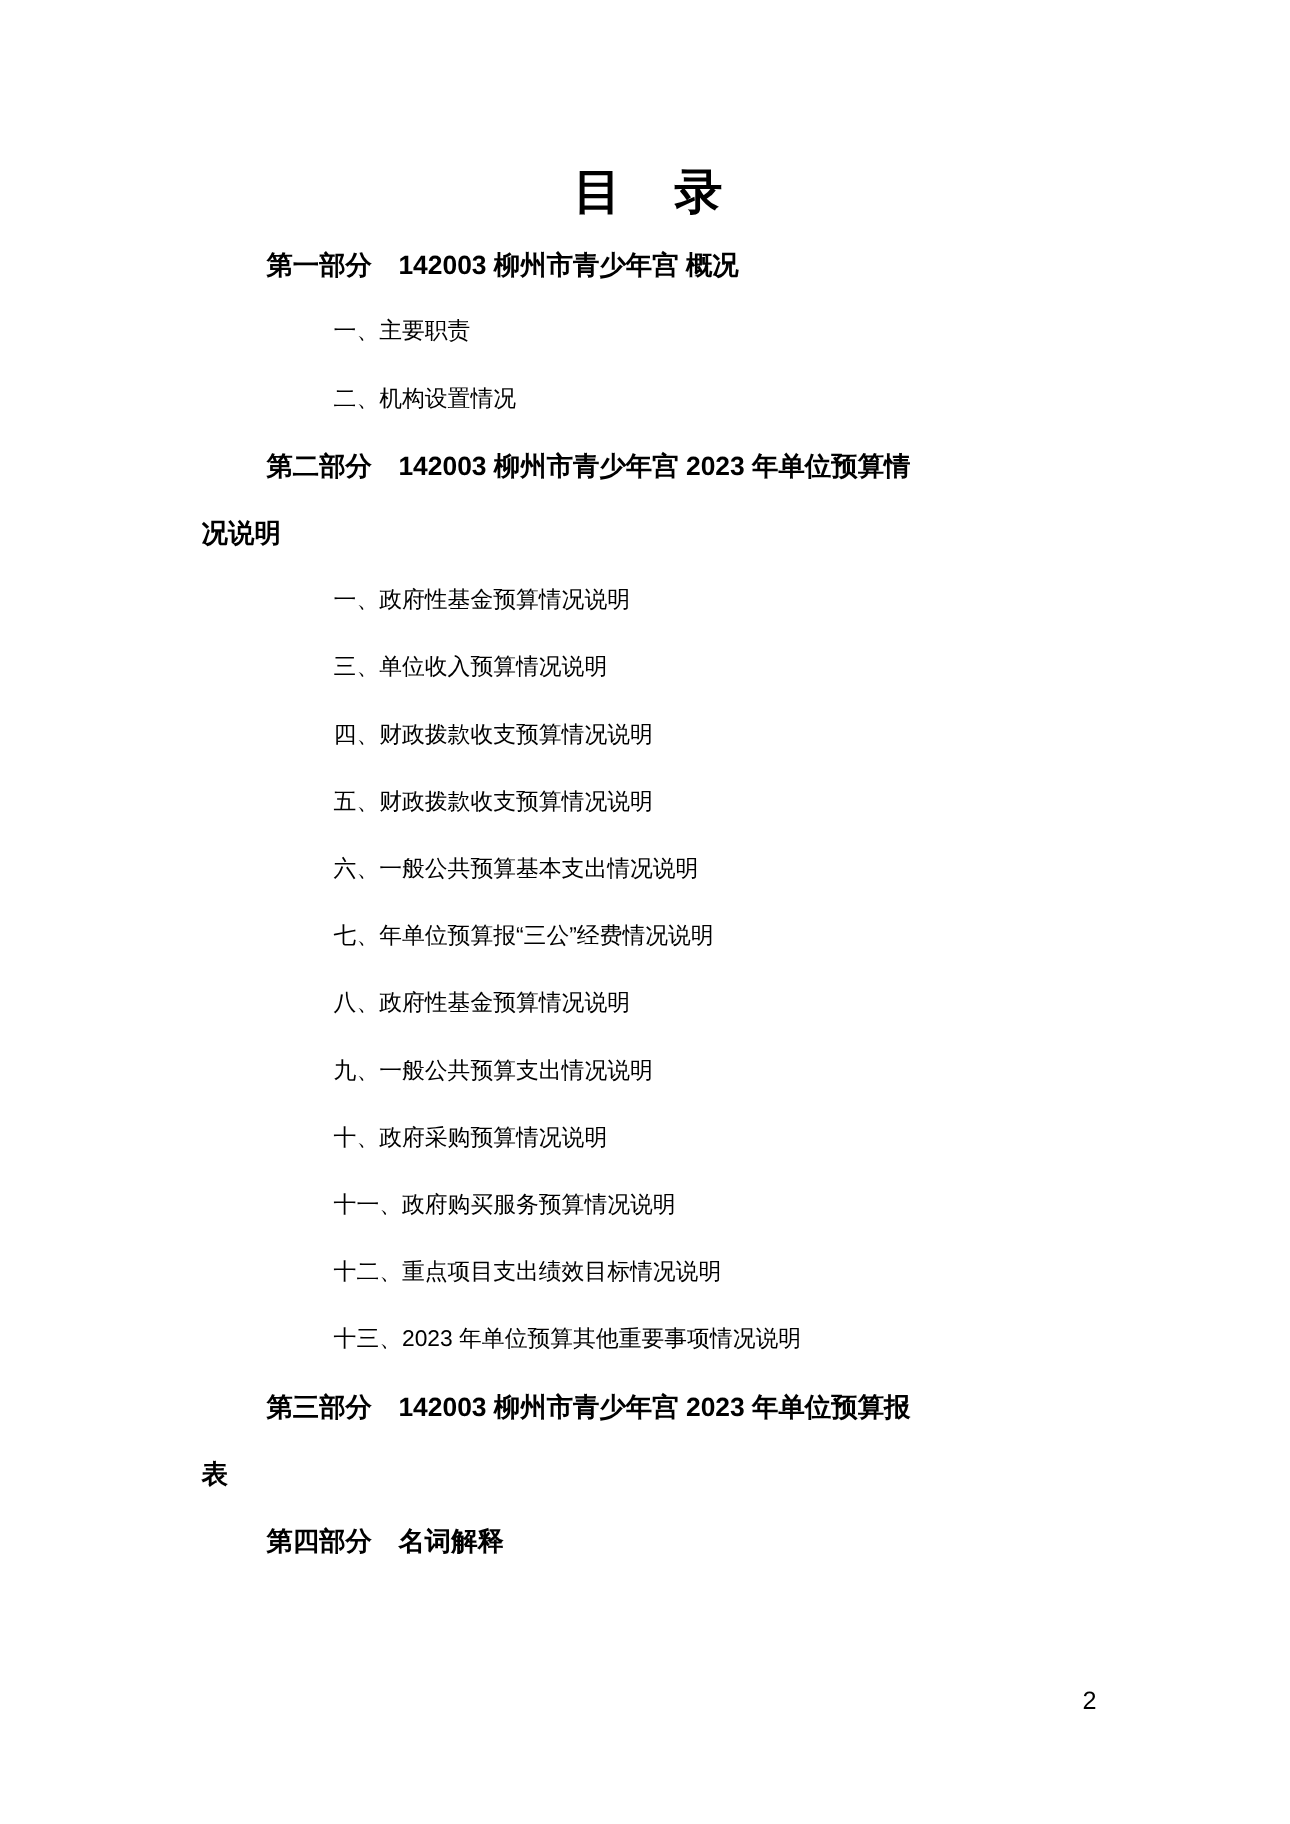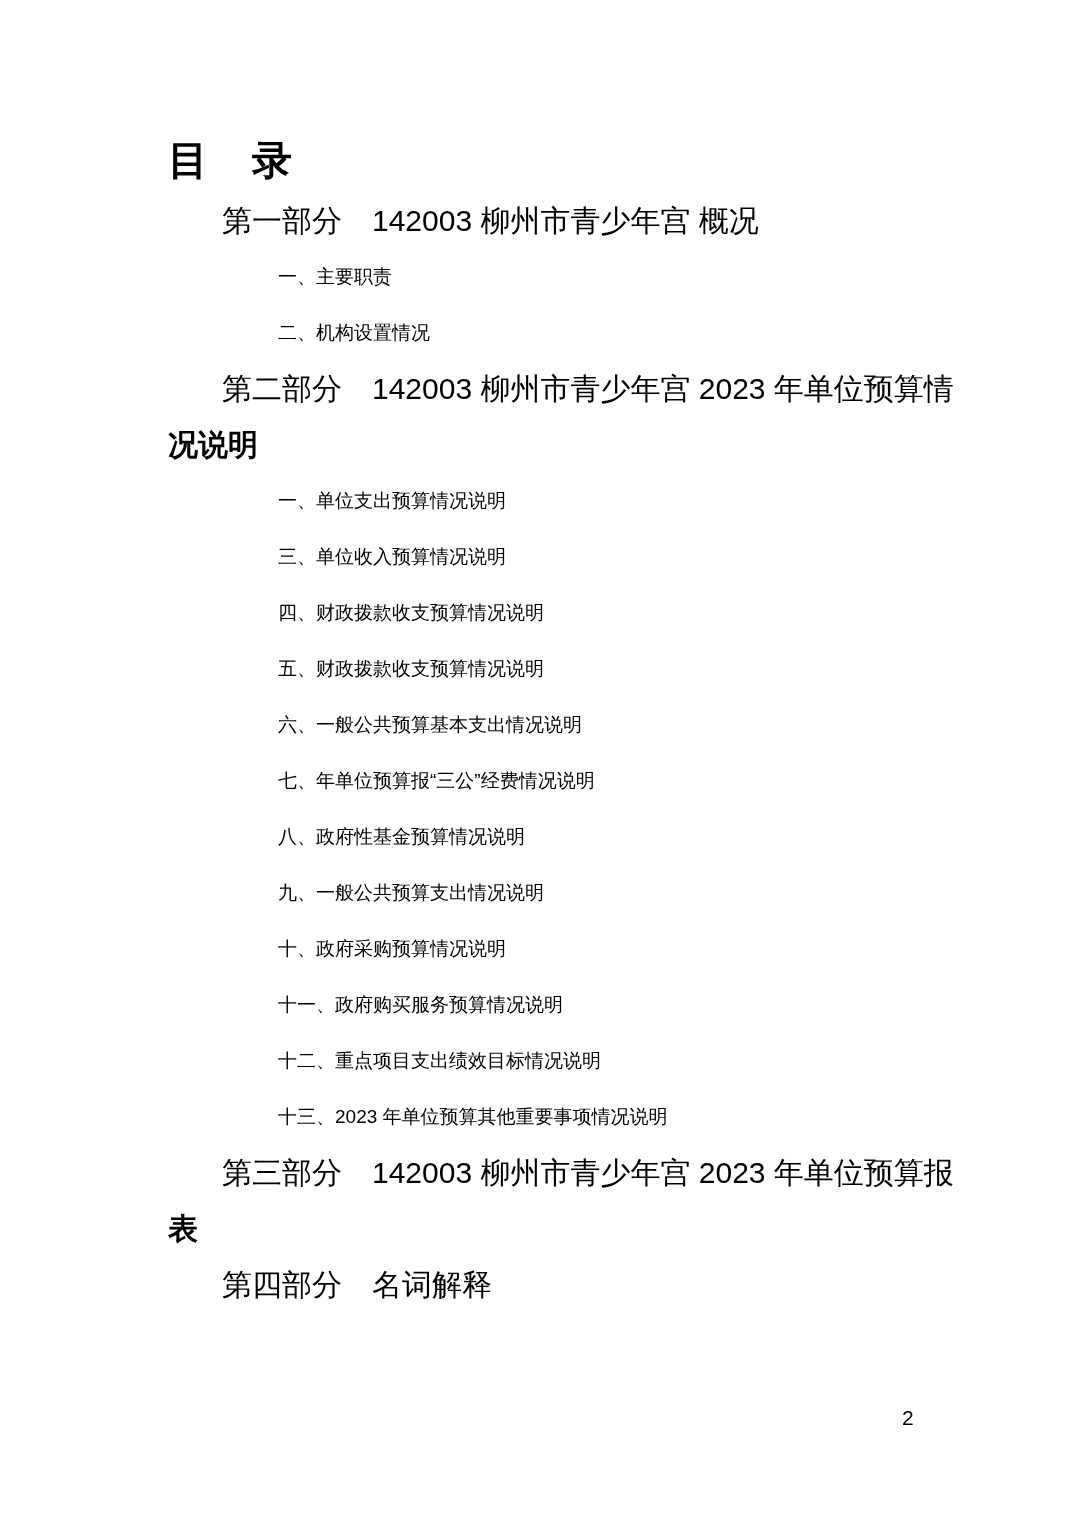--- a/index.html
+++ b/index.html
@@ -19,37 +19,38 @@
   .content {
     position: absolute;
     left: 168px;
     top: 132px;
     width: 746px;
   }
   .doc-title {
     font-size: 40px;
     line-height: 56px;
     font-weight: bold;
+    text-align: center;
     margin-bottom: 5px;
     letter-spacing: 2px;
     white-space: nowrap;
   }
   .line {
     font-size: 19px;
     line-height: 56px;
     white-space: nowrap;
   }
   .l-heading {
-    font-weight: normal;
-    font-size: 30px;
+    font-weight: bold;
+    font-size: 22px;
     text-indent: 54px;
   }
   .l-heading-cont {
     font-weight: bold;
-    font-size: 30px;
+    font-size: 22px;
     text-indent: 0;
   }
   .l-item {
     text-indent: 110px;
   }
   .page-number {
     position: absolute;
     left: 902px;
     top: 1405px;
     font-size: 21px;
@@ -61,21 +62,21 @@
 
 <div class="page">
   <div class="content">
     <div class="doc-title">目　录</div>
     <div id="toc-lines">
         <div class="line l-heading">第一部分　142003 柳州市青少年宫 概况</div>
         <div class="line l-item">一、主要职责</div>
         <div class="line l-item">二、机构设置情况</div>
         <div class="line l-heading">第二部分　142003 柳州市青少年宫 2023 年单位预算情</div>
         <div class="line l-heading-cont">况说明</div>
-        <div class="line l-item">一、单位支出预算情况说明</div>
+        <div class="line l-item">一、政府性基金预算情况说明</div>
         <div class="line l-item">三、单位收入预算情况说明</div>
         <div class="line l-item">四、财政拨款收支预算情况说明</div>
         <div class="line l-item">五、财政拨款收支预算情况说明</div>
         <div class="line l-item">六、一般公共预算基本支出情况说明</div>
         <div class="line l-item">七、年单位预算报“三公”经费情况说明</div>
         <div class="line l-item">八、政府性基金预算情况说明</div>
         <div class="line l-item">九、一般公共预算支出情况说明</div>
         <div class="line l-item">十、政府采购预算情况说明</div>
         <div class="line l-item">十一、政府购买服务预算情况说明</div>
         <div class="line l-item">十二、重点项目支出绩效目标情况说明</div>

